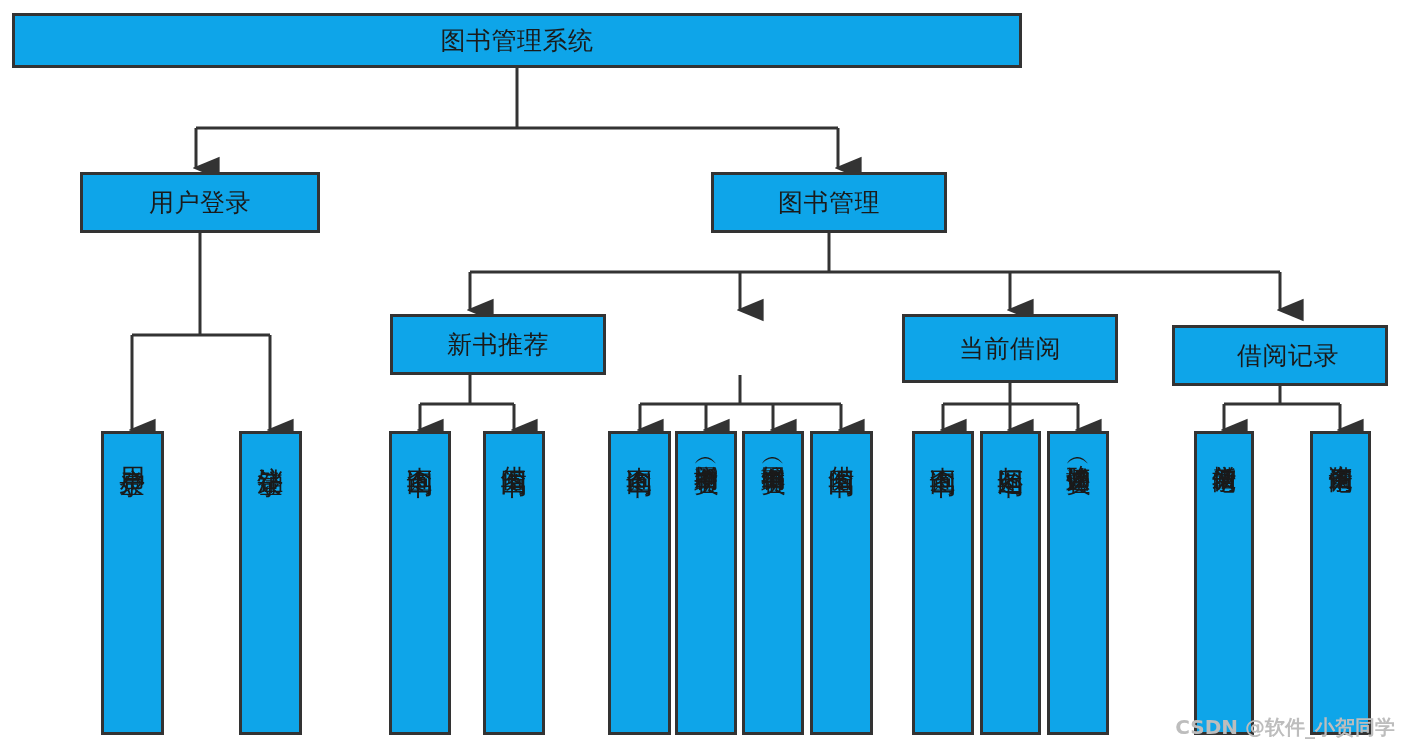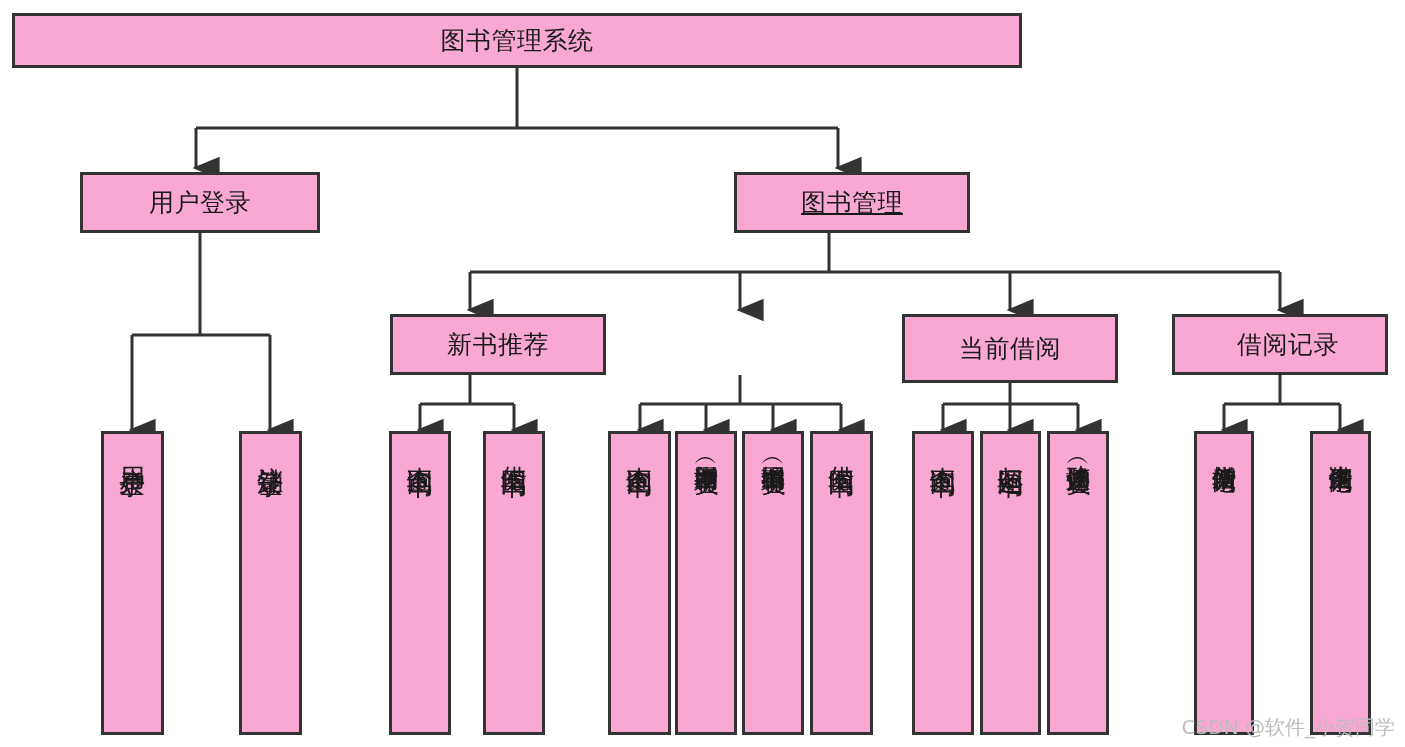--- a/index.html
+++ b/index.html
@@ -20,21 +20,21 @@
   #diagram-svg {
     position: absolute;
     left: 0;
     top: 0;
     width: 1405px;
     height: 747px;
   }
   .node {
     position: absolute;
     box-sizing: border-box;
-    background: #f9a8d4;
+    background: #0ea5e9;
     border: 3px solid #333333;
     display: flex;
     align-items: center;
     justify-content: center;
     color: #1a1a1a;
   }
   .node-label {
     display: block;
     text-align: center;
     line-height: 1.18;
@@ -63,20 +63,21 @@
     letter-spacing: 1px;
   }
   #watermark {
     position: absolute;
     right: 10px;
     bottom: 6px;
     font-size: 20px;
     color: #bdbdbd;
     white-space: nowrap;
     font-family: "DejaVu Sans", "Liberation Sans", sans-serif;
+    font-weight: bold;
   }
 </style>
 </head>
 <body>
 
 <div id="canvas">
 
   <svg id="diagram-svg" viewBox="0 0 1405 747" xmlns="http://www.w3.org/2000/svg">
     <defs>
       <marker id="arrow" viewBox="0 0 12 12" refX="6" refY="10.5" markerWidth="9" markerHeight="9" orient="auto-start-reverse">
@@ -129,31 +130,31 @@
     </g>
   </svg>
 
   <div class="node h-text" style="left:12px; top:13px; width:1010px; height:55px;">
     <span class="node-label">图书管理系统</span>
   </div>
 
   <div class="node h-text" style="left:80px; top:172px; width:240px; height:61px;">
     <span class="node-label">用户登录</span>
   </div>
-  <div class="node h-text" style="left:734px; top:172px; width:236px; height:61px;text-decoration:underline;">
+  <div class="node h-text" style="left:711px; top:172px; width:236px; height:61px;">
     <span class="node-label">图书管理</span>
   </div>
 
   <div class="node h-text" style="left:362px; top:314px; width:216px; height:61px;margin-left:28px;">
     <span class="node-label">新书推荐</span>
   </div>
   <div class="node h-text" style="left:902px; top:314px; width:216px; height:69px;">
     <span class="node-label">当前借阅</span>
   </div>
-  <div class="node h-text" style="left:1172px; top:314px; width:216px; height:61px;padding-left:16px;">
+  <div class="node h-text" style="left:1172px; top:325px; width:216px; height:61px;padding-left:16px;">
     <span class="node-label">借阅记录</span>
   </div>
 
   <div class="node v-node v-text" style="left:101px; top:431px; width:63px; height:304px;">
     <span class="node-label">用户登录</span>
   </div>
   <div class="node v-node v-text" style="left:239px; top:431px; width:63px; height:304px;">
     <span class="node-label">注销登录</span>
   </div>
 

